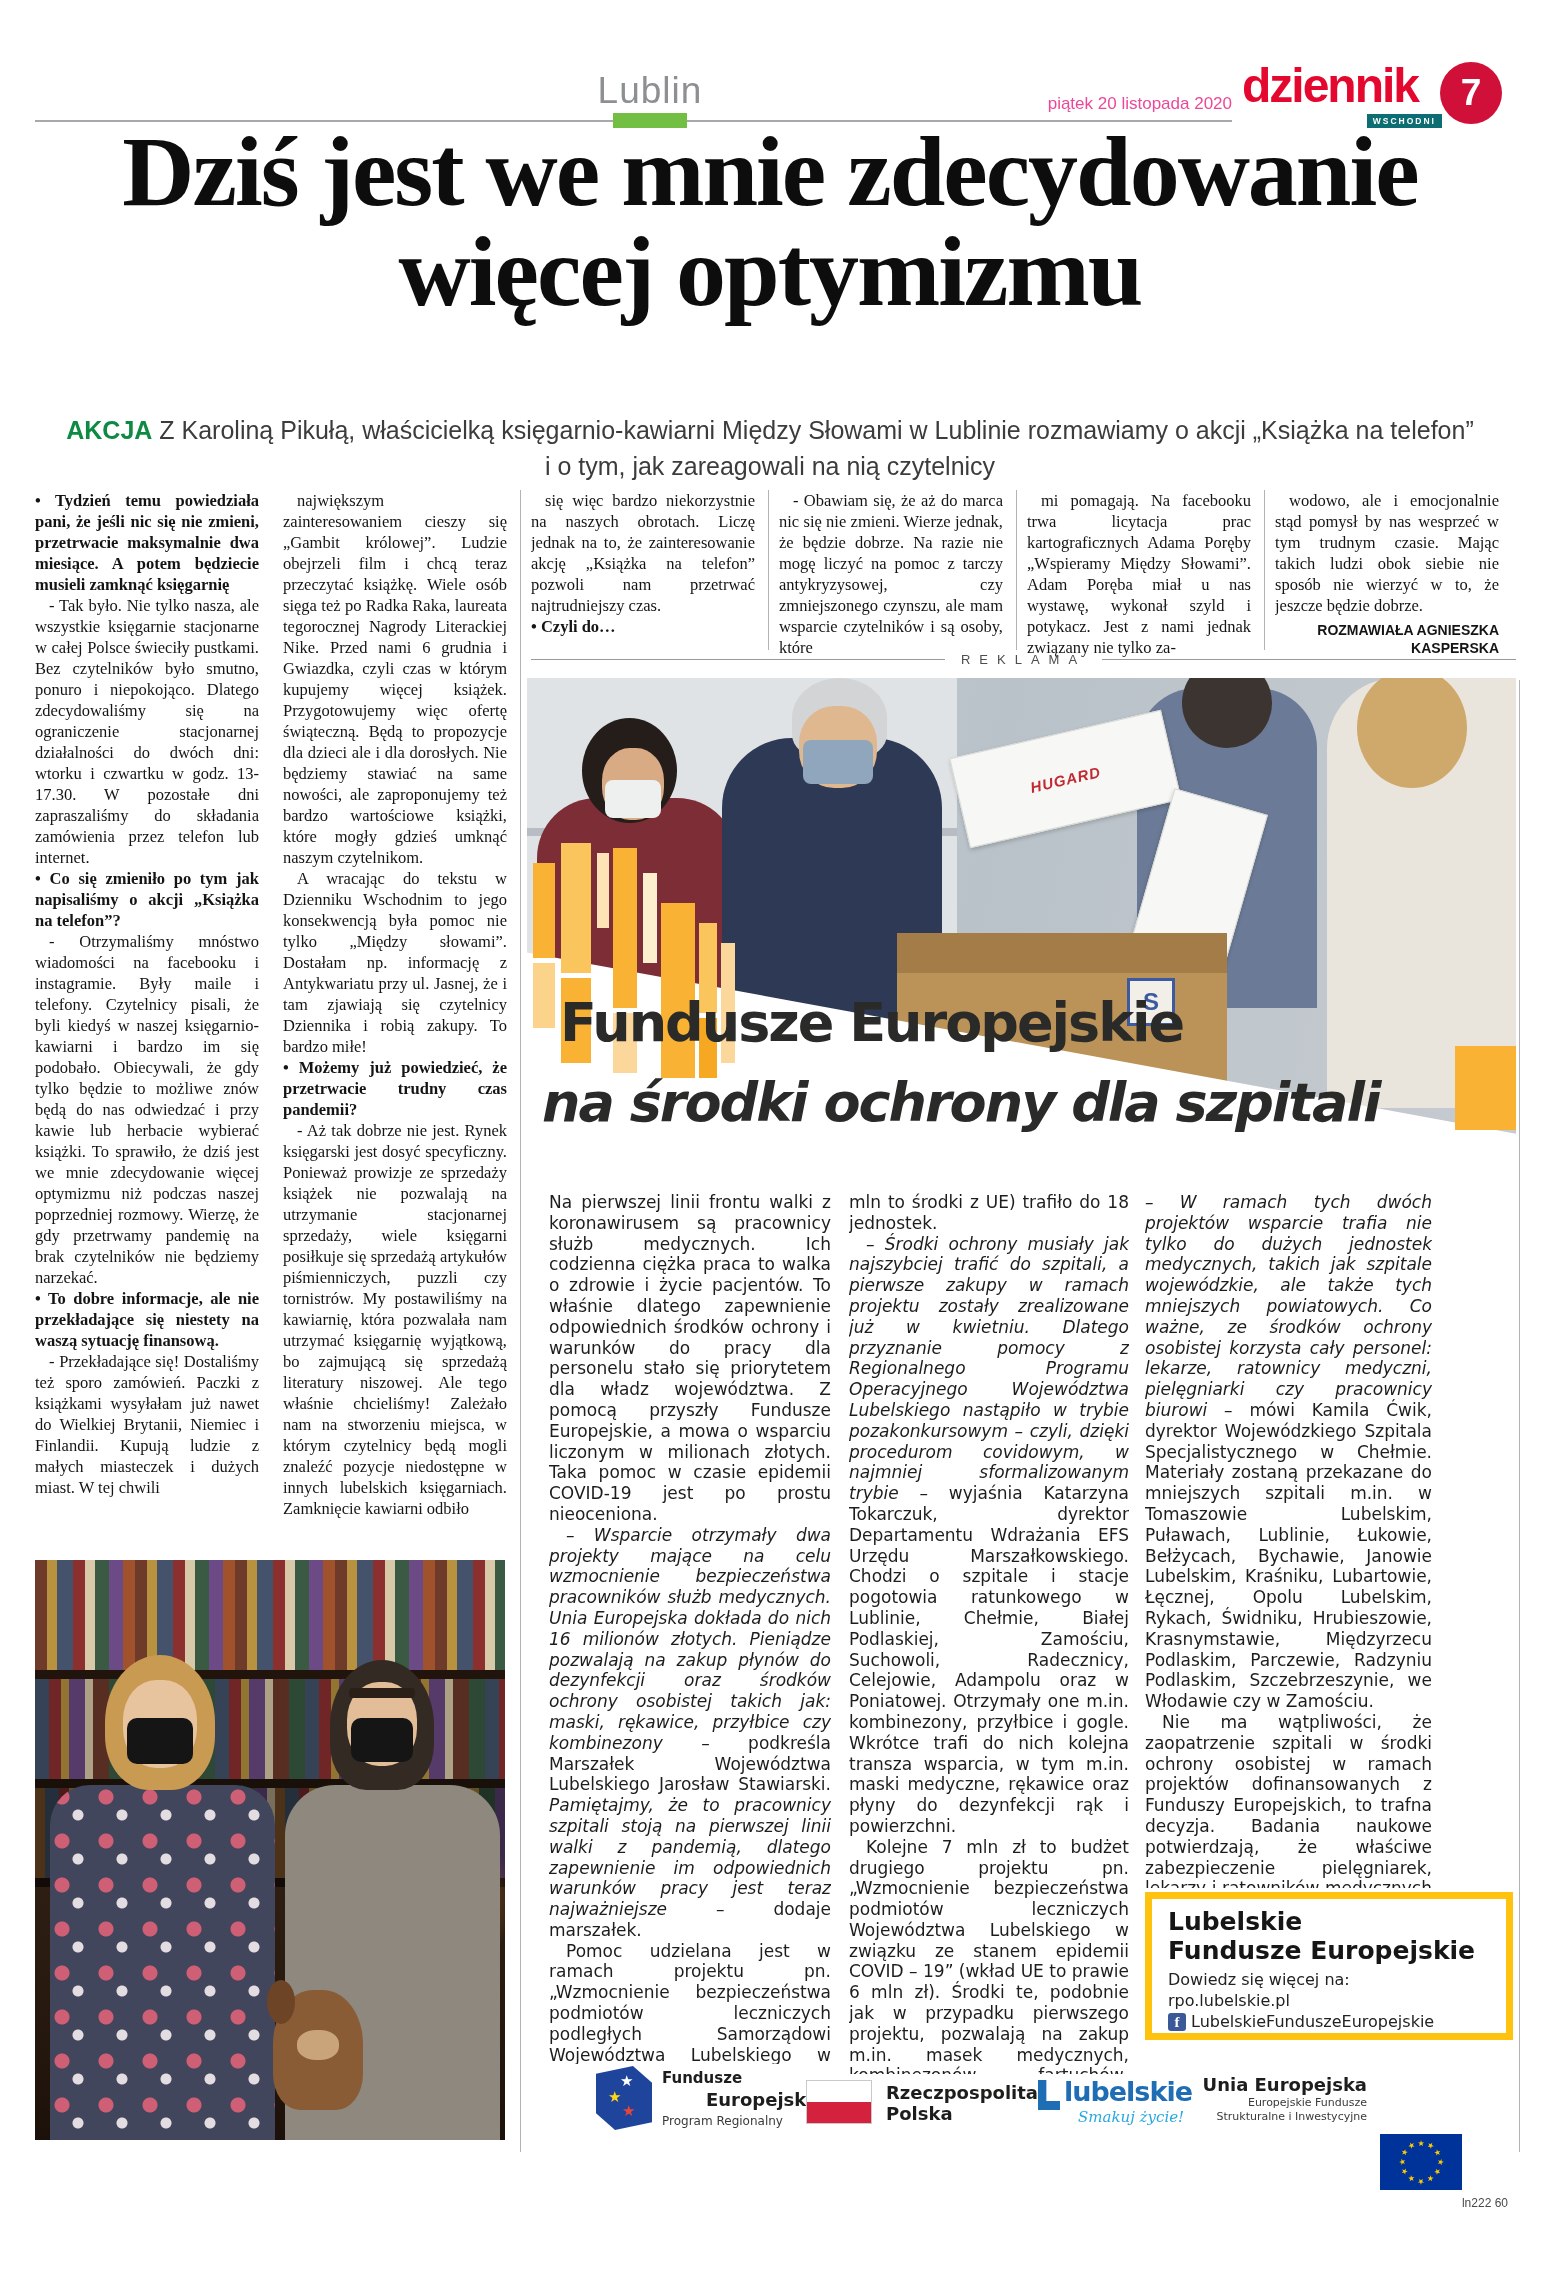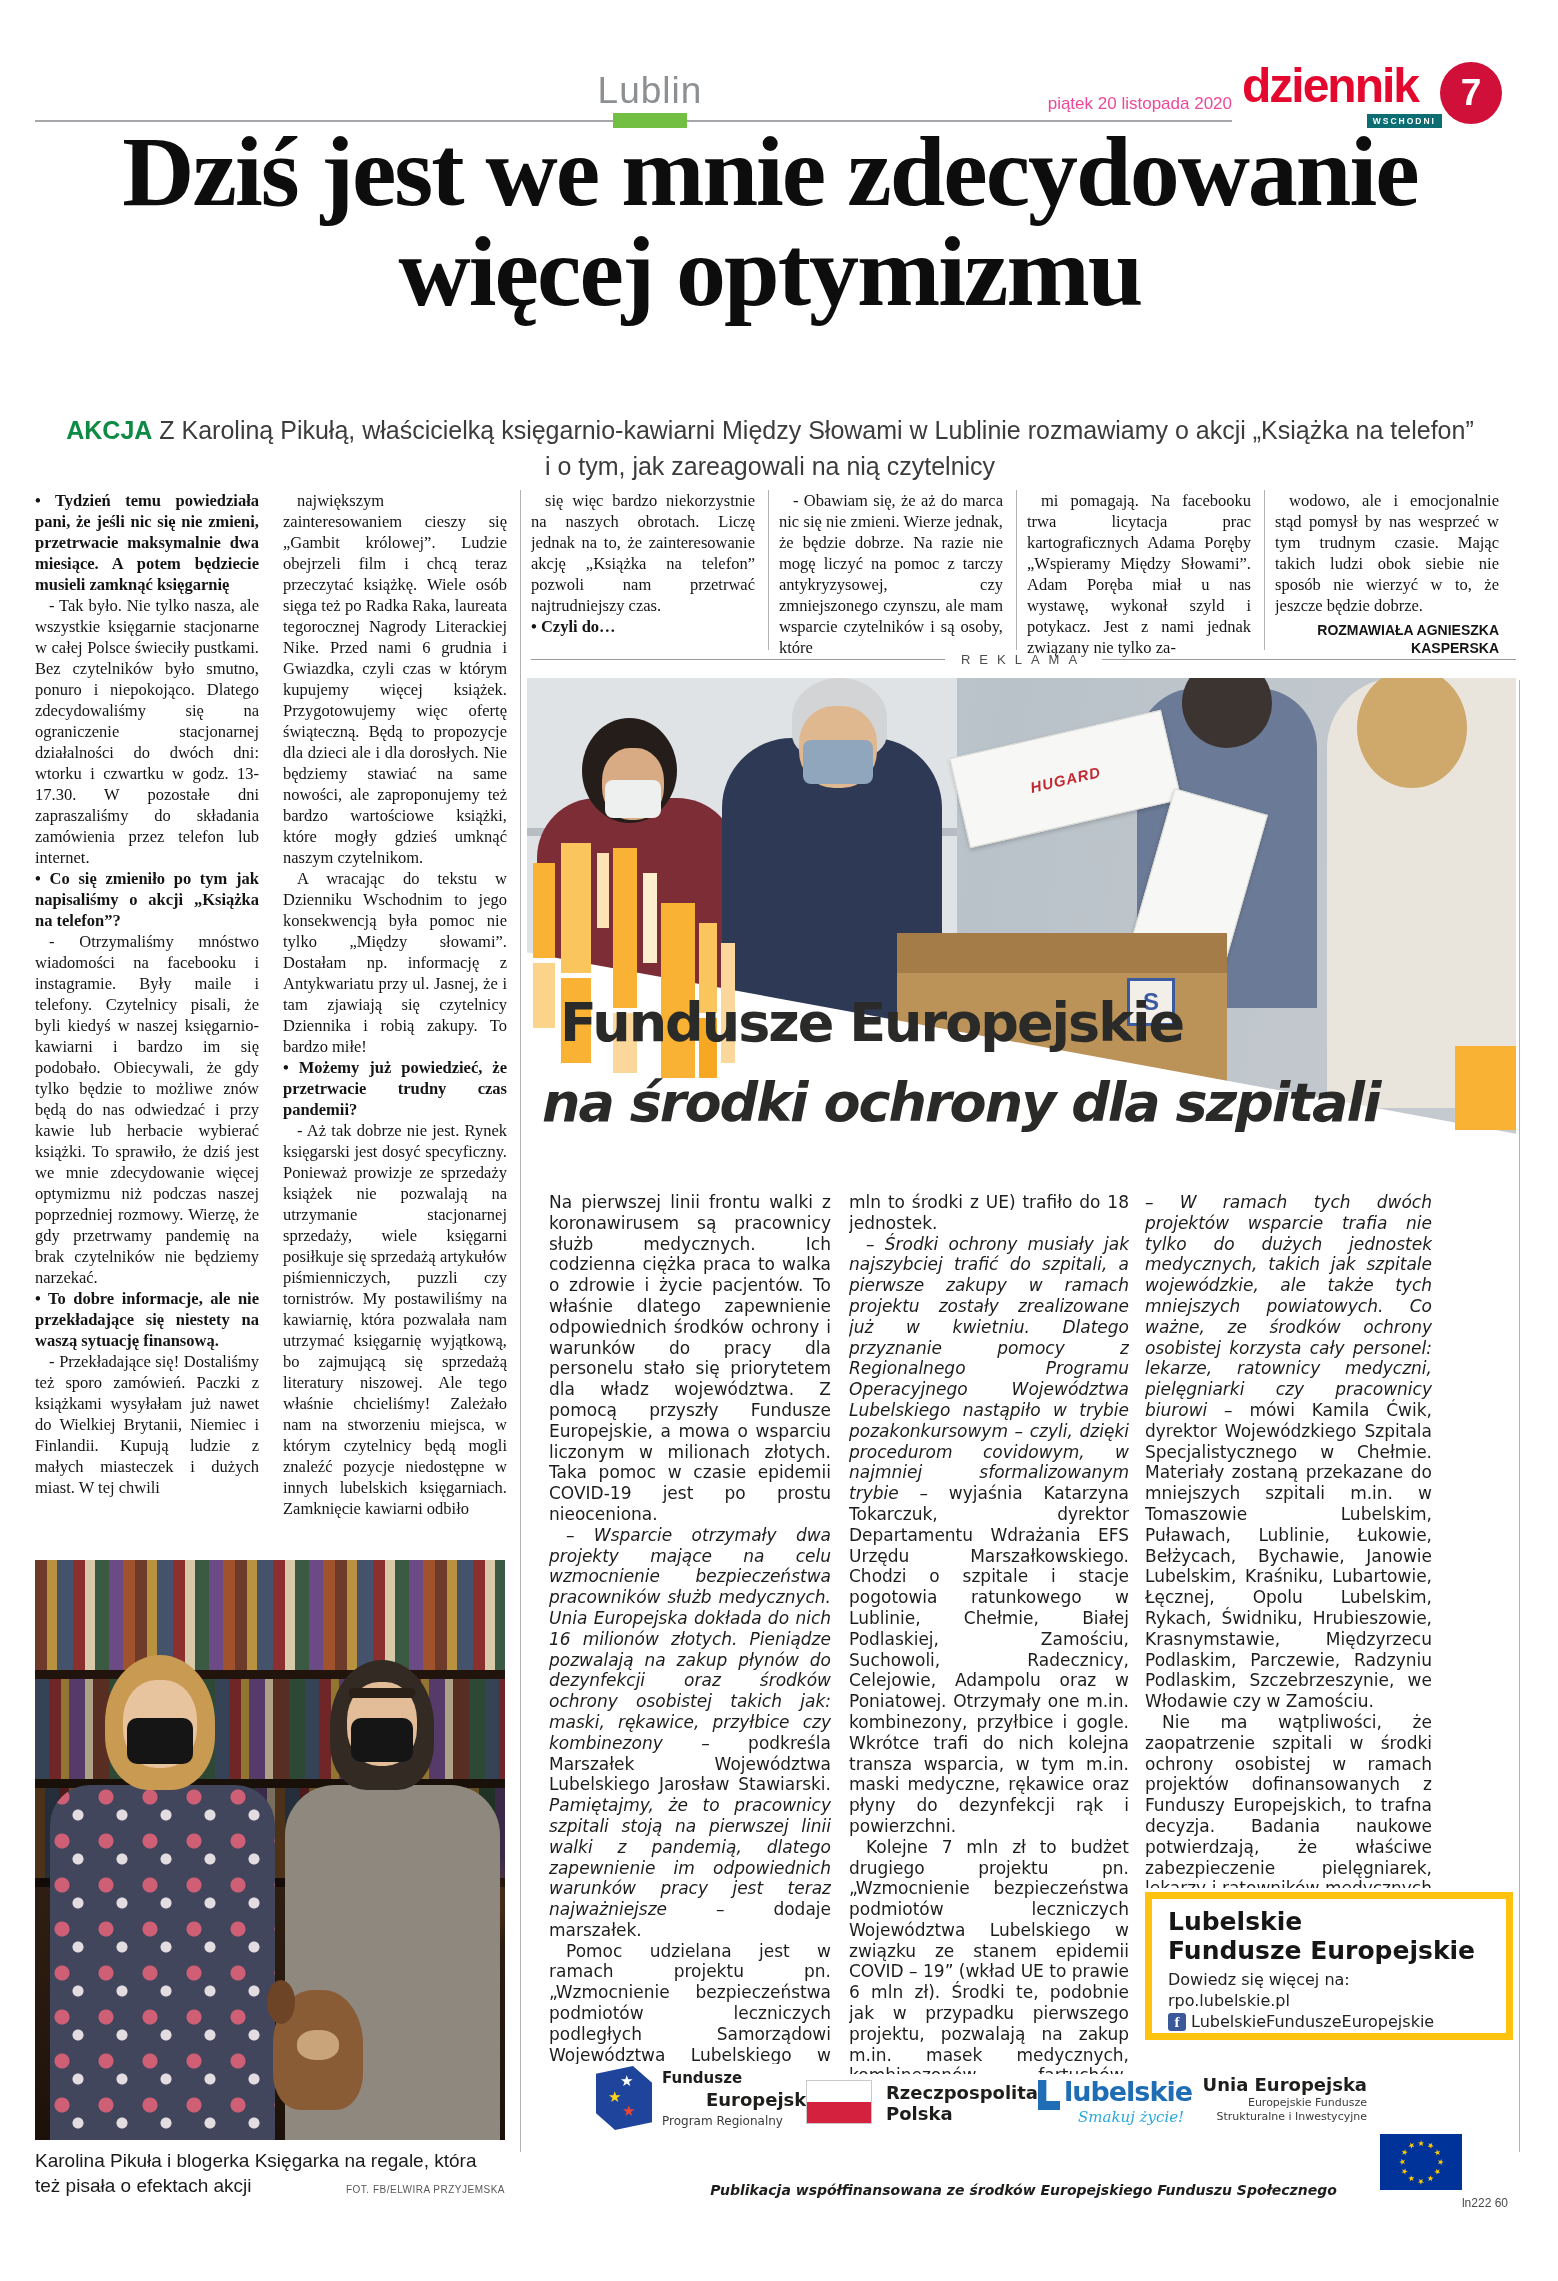--- a/index.html
+++ b/index.html
@@ -285,21 +285,20 @@
       <i class="es" style="--a:120deg;">★</i>
       <i class="es" style="--a:150deg;">★</i>
     <i class="es" style="--a:180deg;">★</i>
       <i class="es" style="--a:210deg;">★</i>
       <i class="es" style="--a:240deg;">★</i>
     <i class="es" style="--a:270deg;">★</i>
       <i class="es" style="--a:300deg;">★</i>
       <i class="es" style="--a:330deg;">★</i>
   </div>
 
-  <div class="abs footer-note" style="left:531px;top:2182px;width:985px;">Publikacja współfinansowana ze środków Europejskiego Funduszu Społecznego</div>
   <div class="abs print-code" style="left:1408px;top:2196px;width:100px;">ln222 60</div>
 
   <div class="abs lphoto" style="left:35px;top:1560px;width:470px;height:580px;">
     <div class="band b1" style="top:0;height:110px;"></div>
     <div class="band b2" style="top:119px;height:100px;"></div>
     <div class="band b3" style="top:228px;height:90px;"></div>
 
     <div class="shape" style="left:330px;top:250px;width:140px;height:180px;background:radial-gradient(circle,#c77b3a 0%,rgba(199,123,58,0) 70%);"></div>
 
     <div class="shape" style="left:15px;top:225px;width:225px;height:355px;background:#41465c;background-image:radial-gradient(circle at 12px 12px,#cf5f74 7px,transparent 8px),radial-gradient(circle at 28px 30px,#e3dce0 5px,transparent 6px);background-size:44px 44px;border-radius:40px 40px 0 0;"></div>
@@ -310,18 +309,14 @@
     <div class="shape" style="left:250px;top:225px;width:215px;height:355px;background:#8e887e;border-radius:50px 50px 0 0;"></div>
     <div class="shape" style="left:295px;top:100px;width:104px;height:130px;background:#342a24;border-radius:50% 50% 35% 35%;"></div>
     <div class="shape" style="left:312px;top:122px;width:70px;height:84px;background:#e3bd97;border-radius:45%;"></div>
     <div class="shape" style="left:314px;top:128px;width:66px;height:10px;background:#2a2018;border-radius:4px;"></div>
     <div class="shape" style="left:316px;top:158px;width:62px;height:44px;background:#151515;border-radius:10px;"></div>
 
     <div class="shape" style="left:238px;top:430px;width:90px;height:120px;background:#8a5c36;border-radius:45% 45% 30% 30%;"></div>
     <div class="shape" style="left:232px;top:420px;width:28px;height:44px;background:#6d4426;border-radius:50%;"></div>
     <div class="shape" style="left:262px;top:470px;width:42px;height:30px;background:#c9a379;border-radius:45%;"></div>
   </div>
-  <div class="abs caption" style="left:35px;top:2148px;width:470px;height:54px;">
-    <span>Karolina Pikuła i blogerka Księgarka na regale, która też pisała o efektach akcji</span>
-    <span class="credit">FOT. FB/ELWIRA PRZYJEMSKA</span>
-  </div>
 
 </div>
 
 </body></html>

